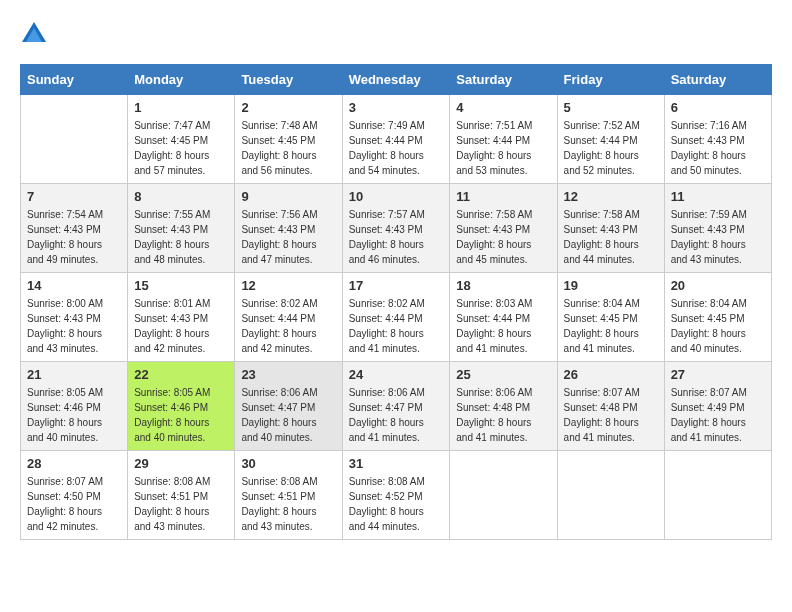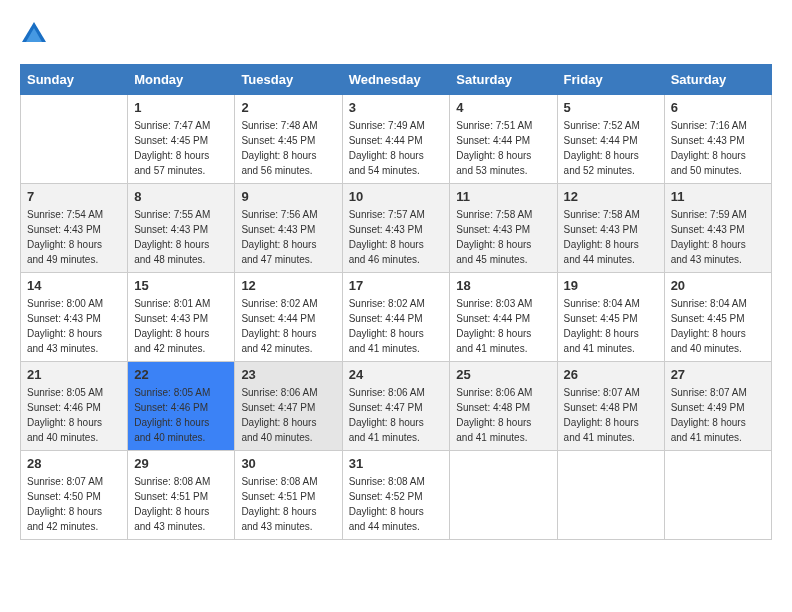--- a/index.html
+++ b/index.html
@@ -275,21 +275,21 @@
         </td>
       </tr>
       <tr>
         <td style="background-color: rgb(242, 242, 242);">
           <span class="day-number">21</span>
           <div class="day-info" style="white-space: pre-line;">Sunrise: 8:05 AM
 Sunset: 4:46 PM
 Daylight: 8 hours
 and 40 minutes.</div>
         </td>
-        <td style="background-color: #3b82f6;">
+        <td style="background-color: #bef264;">
           <span class="day-number">22</span>
           <div class="day-info" style="white-space: pre-line;">Sunrise: 8:05 AM
 Sunset: 4:46 PM
 Daylight: 8 hours
 and 40 minutes.</div>
         </td>
         <td style="background-color: #e5e5e5;">
           <span class="day-number">23</span>
           <div class="day-info" style="white-space: pre-line;">Sunrise: 8:06 AM
 Sunset: 4:47 PM

